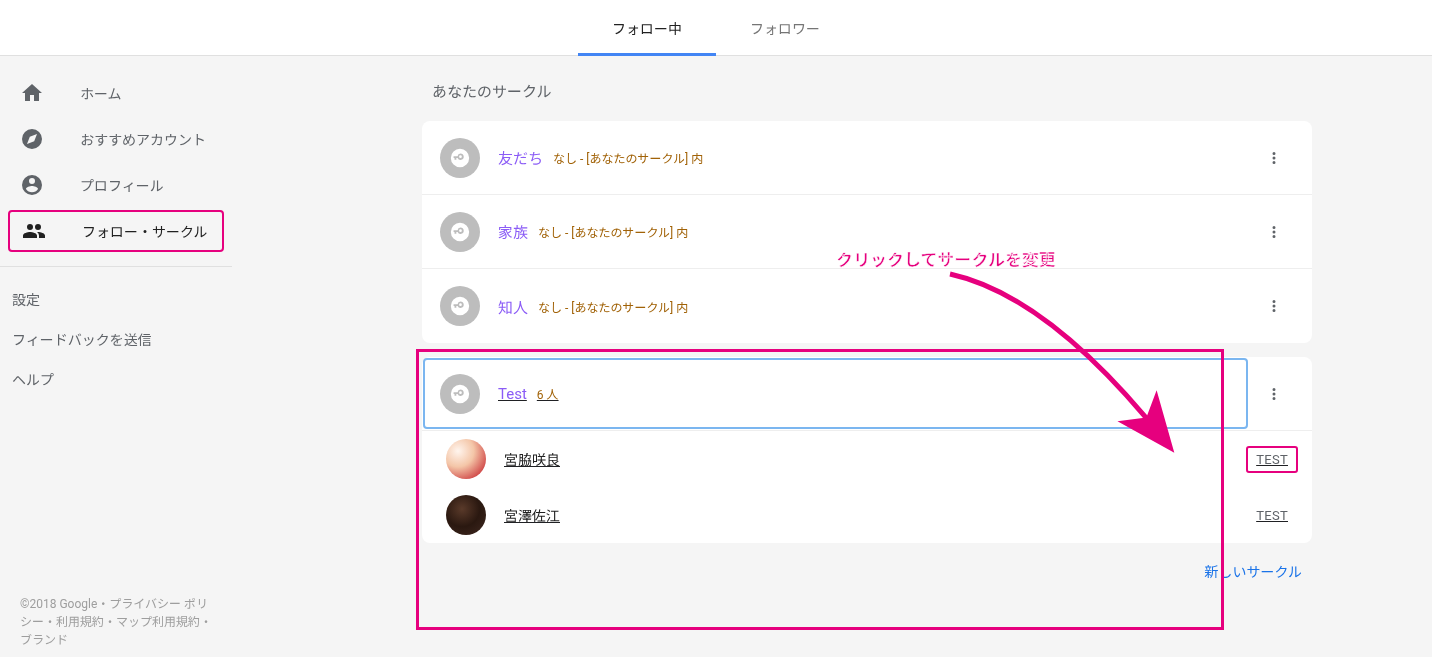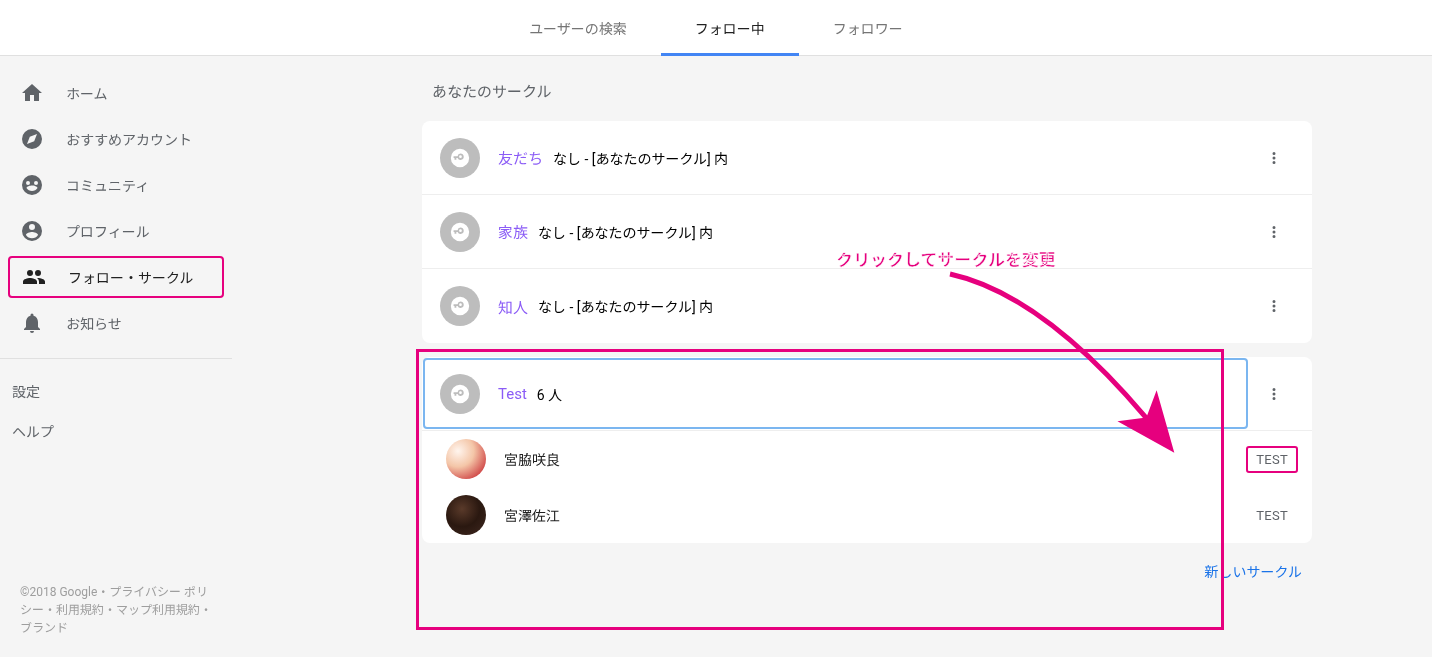--- a/index.html
+++ b/index.html
@@ -47,21 +47,21 @@
     width: 232px;
     padding-top: 14px;
     display: flex;
     flex-direction: column;
   }
   .nav-item {
     display: flex;
     align-items: center;
     height: 46px;
     padding: 0 16px 0 20px;
-    gap: 22px;
+    gap: 36px;
     font-size: 14px;
     color: #5f6368;
     cursor: pointer;
   }
   .nav-item .icon { width: 24px; height: 24px; display:flex;align-items:center;justify-content:center; fill:#5f6368; }
   .nav-item.selected { position: relative; padding-left: 22px; }
   .nav-item.selected::before {
     content:"";
     position:absolute;
     left:8px; right:8px; top:2px; bottom:2px;
@@ -76,21 +76,21 @@
   .sidebar-secondary a {
     display:block;
     padding: 10px 12px;
     font-size: 14px;
     color:#5f6368;
     text-decoration:none;
     cursor:pointer;
   }
   .footer {
     margin-top:auto;
-    padding: 14px 20px 20px;
+    padding: 14px 20px 8px;
     font-size: 12px;
     color:#9e9e9e;
     line-height:1.5;
   }
 
   
   .main {
     position:absolute;
     left: 232px; right:0; top:56px; bottom:0;
     padding: 24px 120px 12px 190px;
@@ -118,30 +118,30 @@
   .circle-row:last-of-type { border-bottom:none; }
   .circle-avatar {
     width:40px; height:40px; border-radius:50%;
     background:#bdbdbd;
     display:flex;align-items:center;justify-content:center;
     margin-right:18px;
     flex-shrink:0;
   }
   .circle-avatar svg { width:22px;height:22px; fill:#fff; }
   .circle-name { font-size:15px; color:#8b5cf6; margin-right:10px; }
-  .circle-sub { font-size:14px; color:#000000; }
+  .circle-sub { font-size:12px; color:#a16207; }
   .row-menu {
     margin-left:auto;
     width:40px;height:40px;
     display:flex;align-items:center;justify-content:center;
     cursor:pointer;
   }
   .row-menu svg { width:18px; height:18px; fill:#5f6368; }
 
-  .card2 { margin-top:14px; background:#fff; border-radius:8px; position:relative; }
+  .card2 { margin-top:14px; background:#fff; border-radius:8px; position:relative;text-decoration:underline; }
   .expanded-header {
     display:flex; align-items:center; height:74px;
     padding:0 18px;
     border-bottom:1px solid #eee;
     position:relative;
   }
   .blue-outline {
     position:absolute;
     left:1px; top:1px; right:64px; bottom:1px;
     border:2px solid #7bb6f0;
@@ -207,21 +207,20 @@
     position:absolute;
     left:930px; top:266px;
     width:260px; height:190px;
     pointer-events:none;
   }
 </style>
 </head>
 <body>
 
 <div class="top-tabs">
-  <div class="top-tab">ユーザーの検索</div>
   <div class="top-tab active">フォロー中</div>
   <div class="top-tab">フォロワー</div>
 </div>
 
 <div class="sidebar">
   <div class="nav-item">
     <span class="icon">
       <svg viewBox="0 0 24 24">
           <path d="M10 20v-6h4v6h5v-8h3L12 3 2 12h3v8z"></path>
         </svg>
@@ -232,54 +231,39 @@
     <span class="icon">
       <svg viewBox="0 0 24 24">
           <path d="M12 2a10 10 0 100 20 10 10 0 000-20zm2.19 12.19L7 17l2.81-7.19L17 7l-2.81 7.19z"></path>
         </svg>
     </span>
     <span>おすすめアカウント</span>
   </div>
   <div class="nav-item">
     <span class="icon">
       <svg viewBox="0 0 24 24">
-          <path d="M12 2a10 10 0 100 20 10 10 0 000-20zm4 6a2 2 0 110 4 2 2 0 010-4zM8 8a2 2 0 110 4 2 2 0 010-4zm4 10c-2.3 0-4.3-1.2-5.5-3 0-1.7 3.7-2.6 5.5-2.6s5.5.9 5.5 2.6A6.5 6.5 0 0112 18z"></path>
-        </svg>
-    </span>
-    <span>コミュニティ</span>
-  </div>
-  <div class="nav-item">
-    <span class="icon">
-      <svg viewBox="0 0 24 24">
           <path d="M12 2a10 10 0 100 20 10 10 0 000-20zm0 3a3 3 0 110 6 3 3 0 010-6zm0 14.2a7.2 7.2 0 01-6-3.22c.03-1.99 4-3.08 6-3.08s5.97 1.09 6 3.08a7.2 7.2 0 01-6 3.22z"></path>
         </svg>
     </span>
     <span>プロフィール</span>
   </div>
   <div class="nav-item selected">
     <span class="icon">
       <svg viewBox="0 0 24 24">
           <path d="M16 11a3 3 0 100-6 3 3 0 000 6zm-8 0a3 3 0 100-6 3 3 0 000 6zm0 2c-2.33 0-7 1.17-7 3.5V19h14v-2.5c0-2.33-4.67-3.5-7-3.5zm8 0c-.29 0-.62.02-.97.05A4.22 4.22 0 0117 16.5V19h6v-2.5c0-2.33-4.67-3.5-7-3.5z"></path>
         </svg>
     </span>
     <span>フォロー・サークル</span>
   </div>
-  <div class="nav-item">
-    <span class="icon">
-      <svg viewBox="0 0 24 24">
-          <path d="M12 22a2 2 0 002-2h-4a2 2 0 002 2zm6-6V11c0-3.07-1.63-5.64-4.5-6.32V4a1.5 1.5 0 00-3 0v.68C7.63 5.36 6 7.92 6 11v5l-2 2v1h16v-1l-2-2z"></path>
-        </svg>
-    </span>
-    <span>お知らせ</span>
-  </div>
 
   <div class="sidebar-divider"></div>
 
   <div class="sidebar-secondary">
     <a>設定</a>
+    <a>フィードバックを送信</a>
     <a>ヘルプ</a>
   </div>
 
   <div class="footer">©2018 Google・プライバシー ポリシー・利用規約・マップ利用規約・ブランド</div>
 </div>
 
 <div class="main">
   <div class="section-title">あなたのサークル</div>
 
   <div class="card">

